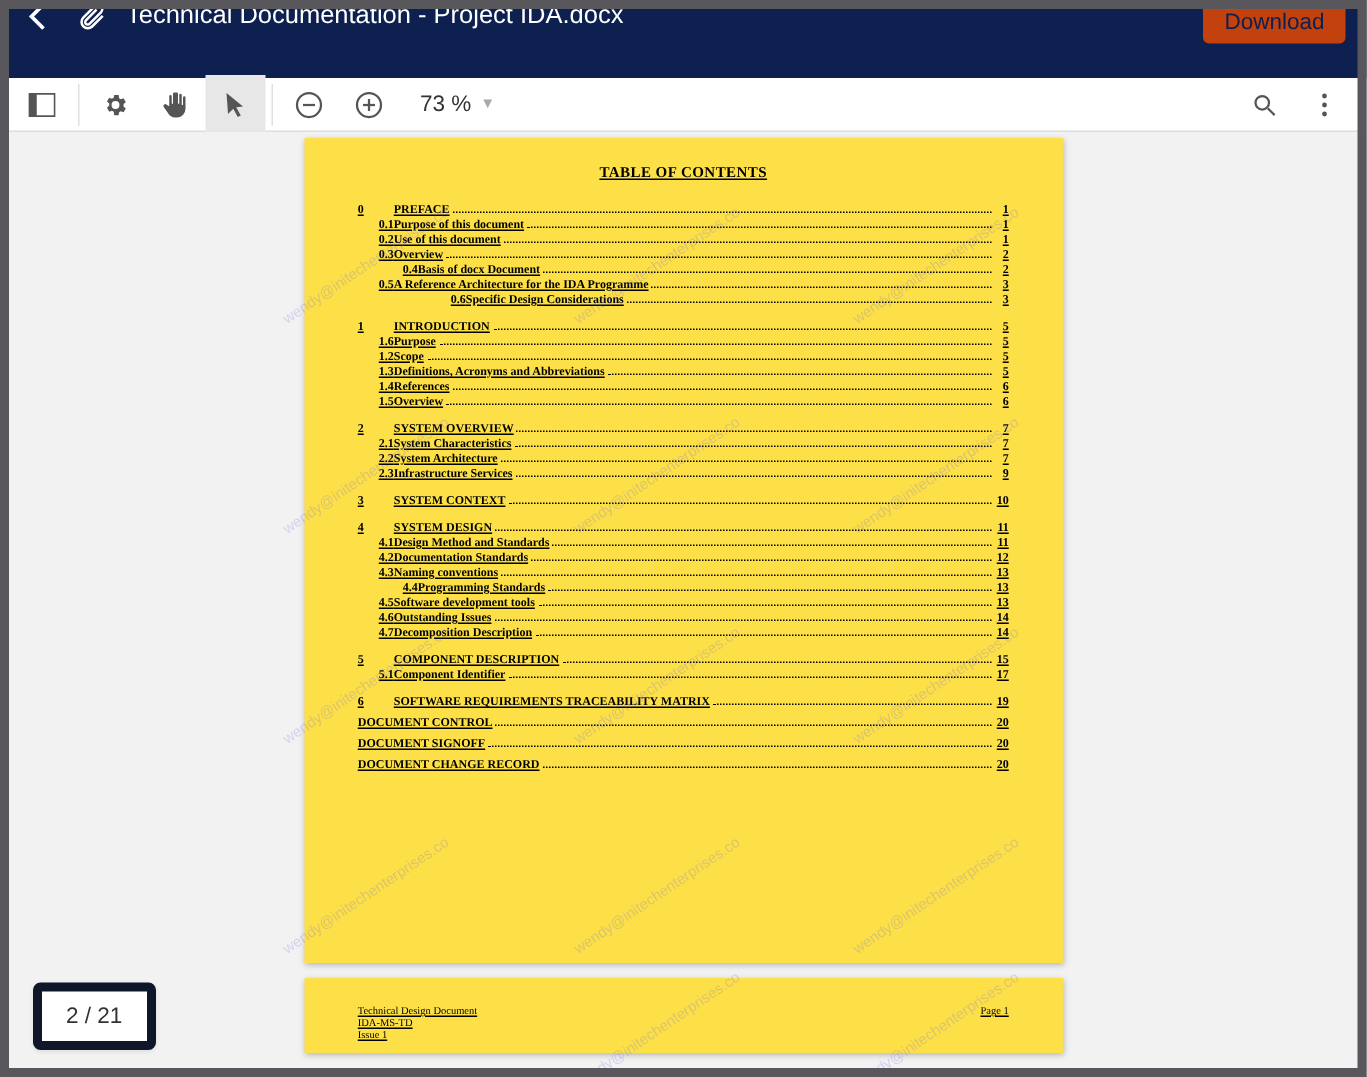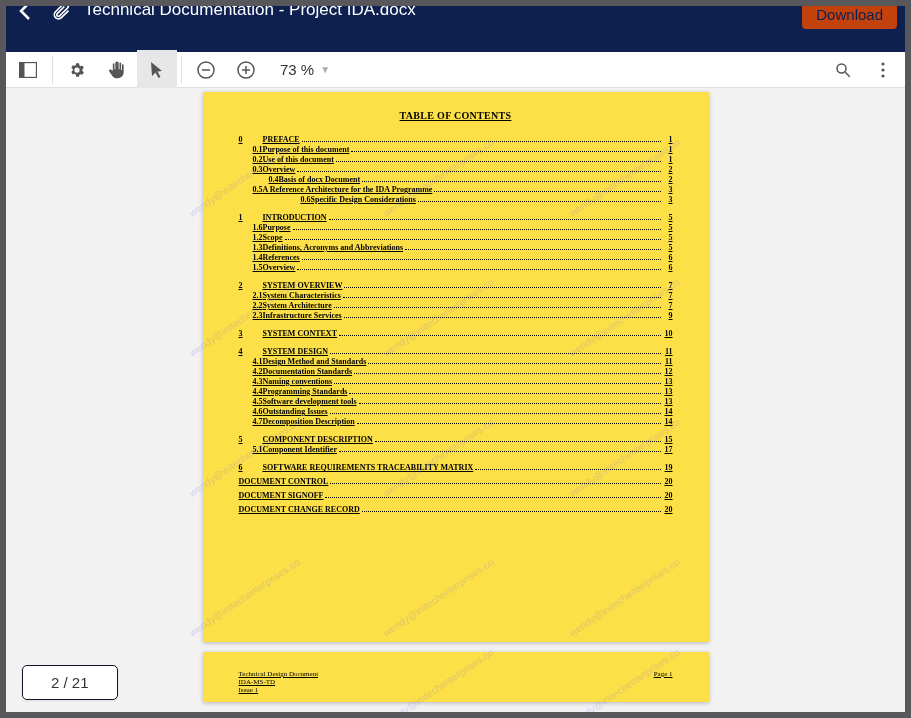--- a/index.html
+++ b/index.html
@@ -40,21 +40,21 @@
   .toc-line .pg { font-weight:bold; min-width:10px; text-align:right; }
   .toc-line.plain { margin-top:4px; }
 
   .page2 { height:50px; padding:18px 36px 0 36px; font-size:7px; font-family:"Times New Roman", serif; color:#000; }
   .p2-row { display:flex; justify-content:space-between; }
 
   
   .wm { position:absolute; color:rgba(100,100,230,0.22); font-size:10px; font-family:Arial,sans-serif; transform:rotate(-34deg); pointer-events:none; white-space:nowrap; }
 
   
-  .page-counter { position:absolute; left:22px; bottom:18px; background:#fff; border:1px solid #0f172a; border-radius:5px; padding:8px 28px; font-size:15px; color:#333; box-shadow:0 1px 3px rgba(0,0,0,0.08); }
+  .page-counter { position:absolute; left:22px; bottom:18px; background:#fff; border:6px solid #0f172a; border-radius:5px; padding:8px 16px; font-size:15px; color:#333; box-shadow:0 1px 3px rgba(0,0,0,0.08); }
 
   svg { display:block; }
 </style>
 </head>
 <body>
 
 <div class="topbar">
   <div class="back">
     <svg width="14" height="20" viewBox="0 0 14 20">
         <polyline points="11,2 3,10 11,18" fill="none" stroke="#fff" stroke-width="2.5"></polyline>
@@ -257,21 +257,21 @@
           <span class="dots"></span>
           <span class="pg">12</span>
         </div>
         <div class="toc-line sub">
           <span style="font-weight: bold;">4.3 </span>
           <span class="label">Naming conventions</span>
           <span class="dots"></span>
           <span class="pg">13</span>
         </div>
         <div class="toc-line sub">
-          <span style="font-weight: bold;">4.4 </span>
+          <span style="font-weight: bold; margin-left: 16px;">4.4 </span>
           <span class="label">Programming Standards</span>
           <span class="dots"></span>
           <span class="pg">13</span>
         </div>
         <div class="toc-line sub">
           <span style="font-weight: bold;">4.5 </span>
           <span class="label">Software development tools</span>
           <span class="dots"></span>
           <span class="pg">13</span>
         </div>

